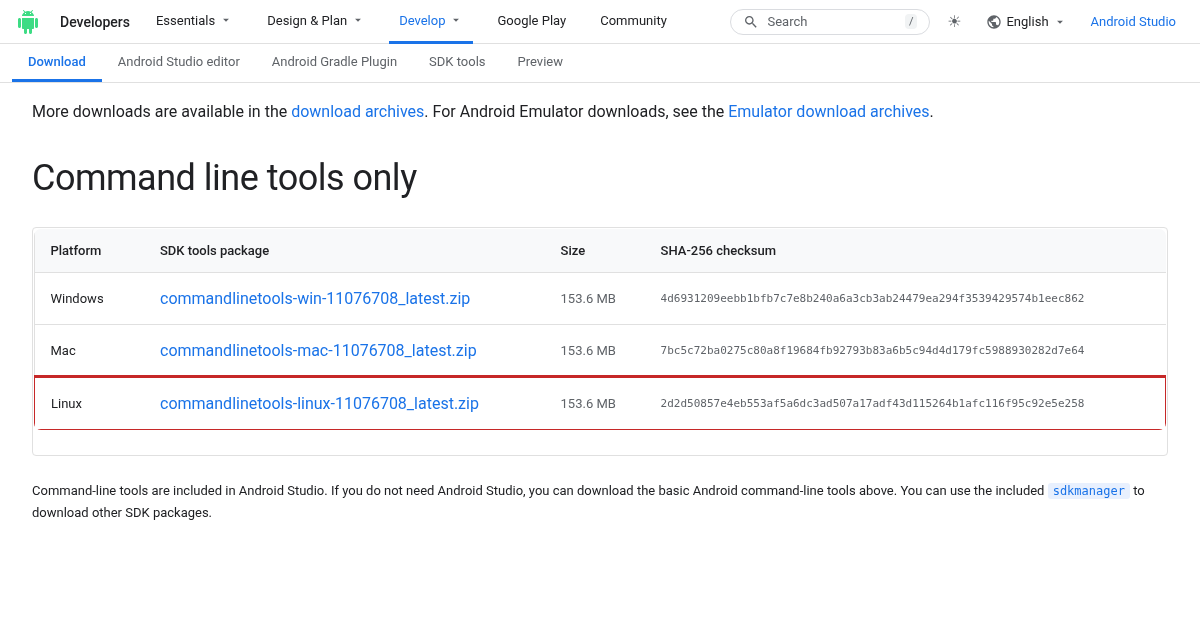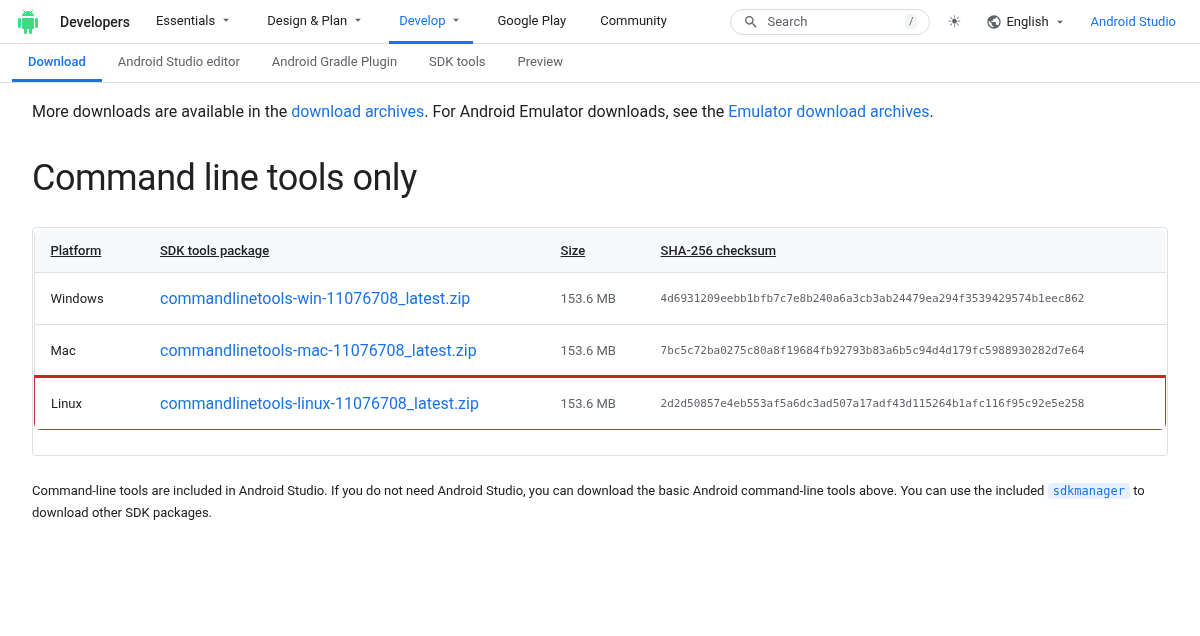--- a/index.html
+++ b/index.html
@@ -159,21 +159,20 @@
     .downloads-table thead tr {
       background: #f8f9fa;
     }
     .downloads-table th {
       padding: 14px 16px;
       text-align: left;
       font-size: 13px;
       font-weight: 500;
       color: #202124;
       border-bottom: 1px solid #e0e0e0;
-      text-decoration: underline;
     }
     .downloads-table td {
       padding: 16px 16px;
       font-size: 13px;
       color: #202124;
       border-bottom: 1px solid #e0e0e0;
       vertical-align: middle;
     }
     .downloads-table tr:last-child td { border-bottom: none; }
     .downloads-table .platform-col { width: 110px; color: #202124; font-size: 13px; }

